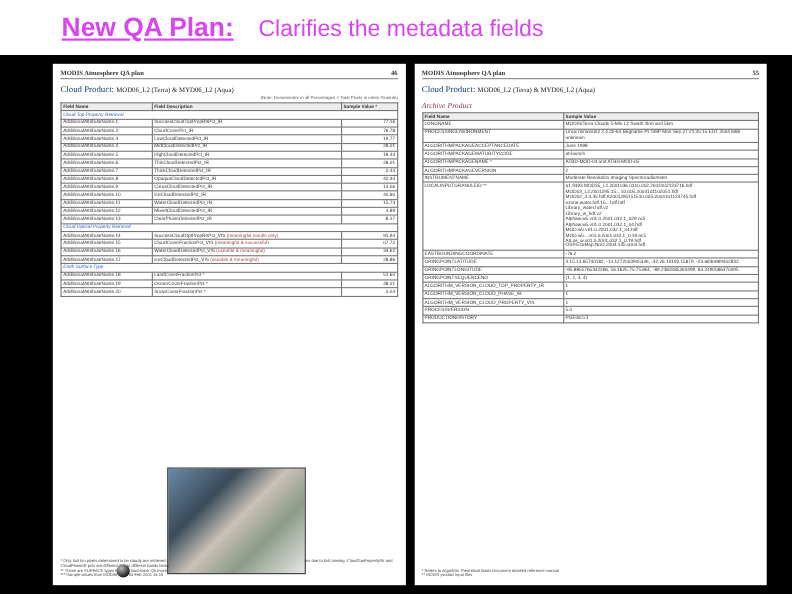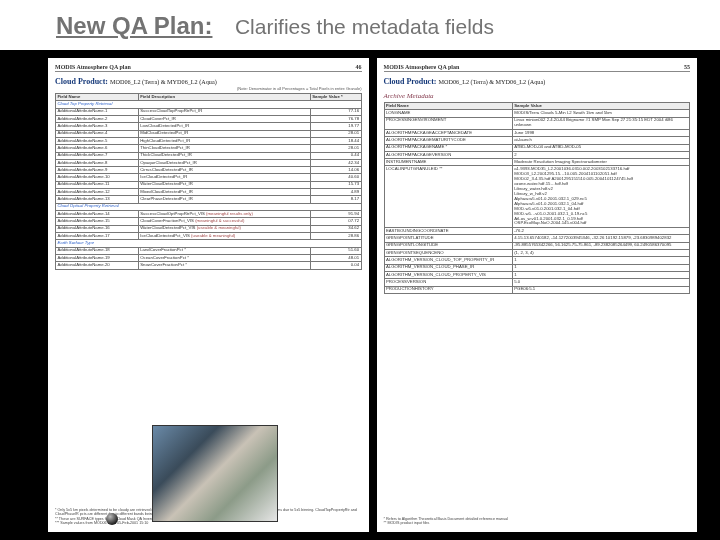--- a/index.html
+++ b/index.html
@@ -1,25 +1,25 @@
 <!DOCTYPE html>
 <html><head>
 <meta charset="utf-8">
 <style>
   html,body{margin:0;padding:0;width:720px;height:540px;background:#000;font-family:Arial,Helvetica,sans-serif;overflow:hidden}
   .slide{width:720px;height:540px;background:#000;position:relative}
-  .title-wrap{position:absolute;left:56px;top:12px;color:#737373}
+  .title-wrap{position:absolute;left:56px;top:12px;color:#d946ef}
   .t-main{font-family:Arial;font-size:24px;font-weight:bold;text-decoration:underline;display:inline-block}
   .t-sub{font-family:Arial;font-size:21px;display:inline-block;margin-left:18px}
   .whitebar{position:absolute;left:0;top:0;width:720px;height:50px;background:#fff}
   .pages{position:absolute;left:48px;top:58px;right:23px;bottom:8px;display:flex;gap:8px}
   .page{background:#fff;flex:1;font-size:4.4px;color:#333;padding:6px 7px;box-sizing:border-box;position:relative;overflow:hidden}
   .hdr{display:flex;justify-content:space-between;font-family:Georgia,serif;font-weight:bold;font-size:6px;border-bottom:.5px solid #888;padding-bottom:1px;margin-bottom:5px}
   .ptitle{font-family:Georgia,serif;color:#173a7a;font-size:8px}
-  .ptitle .pb{font-weight:bold}
+  .ptitle .pb{font-weight:normal}
   .ptitle .ps{font-size:6.2px;color:#222}
   .subtitle{color:#843a4d;font-family:Georgia,serif;font-style:italic;font-size:7px;margin-top:6px}
   .note{color:#555;font-size:4px}
   table{width:100%;border-collapse:collapse;font-size:4.3px;margin-top:2px}
   th,td{border:.4px solid #777;padding:.7px 1.4px;text-align:left;vertical-align:top;line-height:1.15}
   th{background:#ededed;font-weight:bold}
   .sect{color:#2a5fc9;font-style:italic}
   .redish{color:#a14545}
   .foot{position:absolute;bottom:6px;left:7px;right:7px;font-size:3.7px;color:#444;line-height:1.25}
   .swatch{position:absolute;left:105px;bottom:11px;width:124px;height:95px;background:linear-gradient(135deg,#6a8aa8 0%,#3a4b5a 30%,#c9c2b6 50%,#8c9b88 70%,#e6e6e6 100%);outline:.4px solid #333}
@@ -178,21 +178,21 @@
 
     <div class="page">
       <div class="hdr">
         <span>MODIS Atmosphere QA plan</span>
         <span>55</span>
       </div>
       <div class="ptitle">
         <span class="pb">Cloud Product:</span>
         <span class="ps">MOD06_L2 (Terra) &amp; MYD06_L2 (Aqua)</span>
       </div>
-      <div class="subtitle">Archive Metadata</div>
+      <div class="subtitle">Archive Product</div>
       <table>
         <thead>
             <tr>
           <th style="width:42%">Field Name</th>
           <th>Sample Value</th>
         </tr>
           </thead>
         <tbody id="right-rows">
             <tr>
               <td style="white-space: pre-line;">LONGNAME</td>

